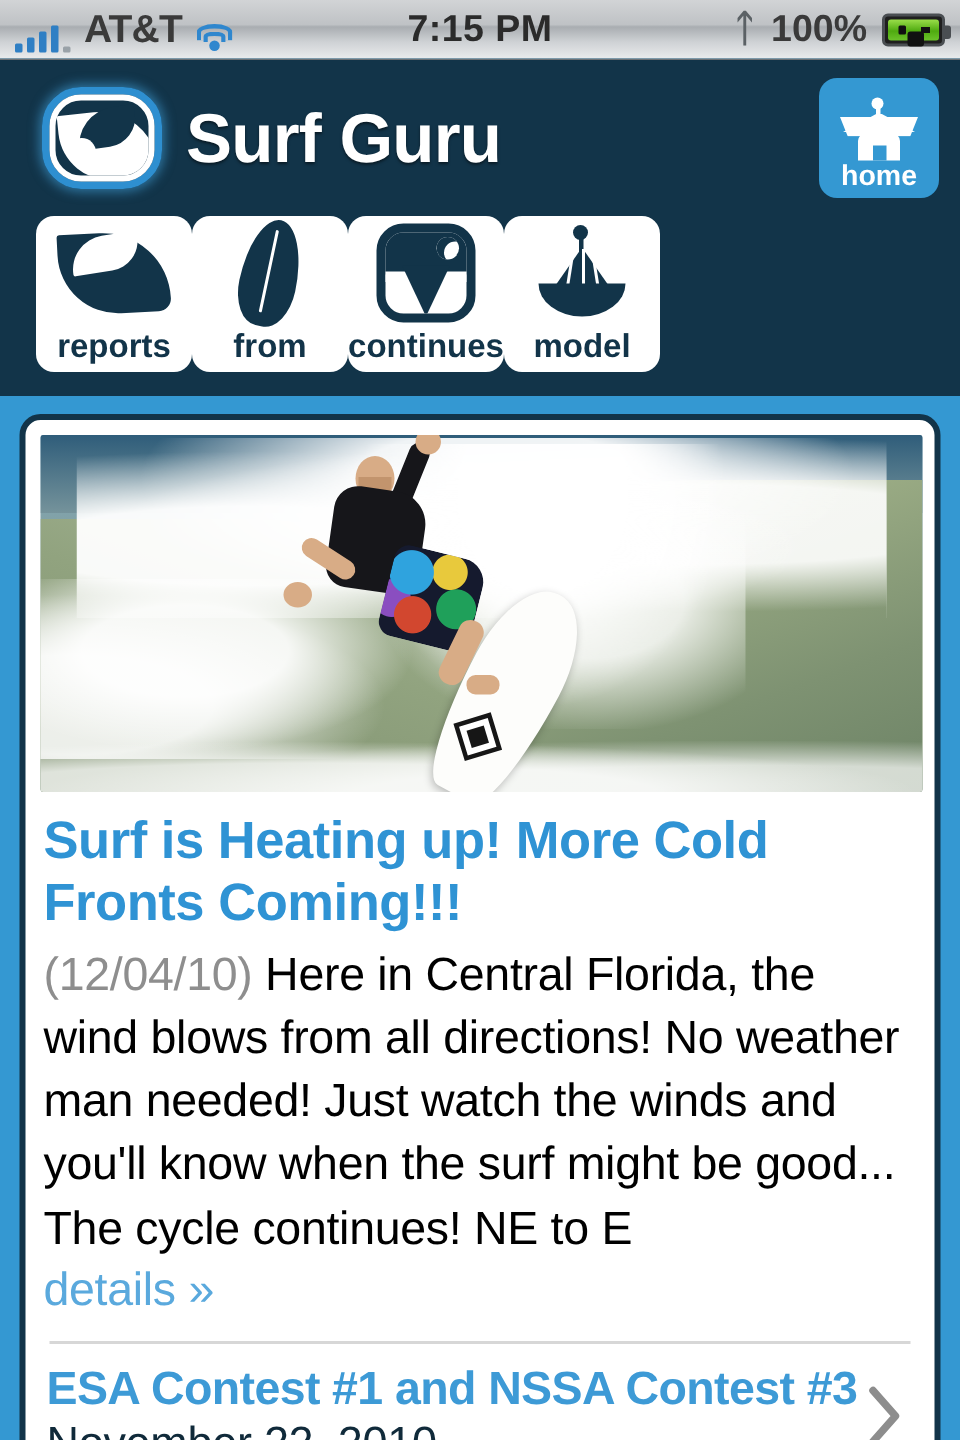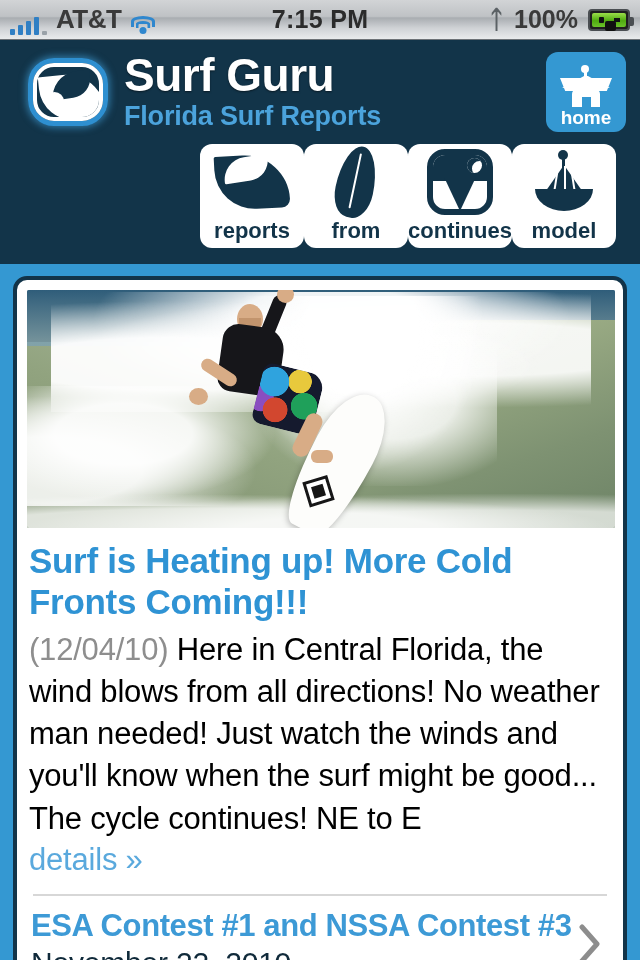--- a/index.html
+++ b/index.html
@@ -69,21 +69,21 @@
   .hut .roof{ position:absolute; left:0; top:11px; width:52px; height:13px; background:#fff;
      clip-path:polygon(0 0,100% 0,90% 100%,10% 100%); }
   .hut .roof2{ position:absolute; left:2px; top:9px; width:48px;height:12px;background:#fff;
      clip-path:polygon(46% 0,54% 0,100% 100%,0 100%); }
   .hut .base{ position:absolute; left:12px; top:22px; width:28px; height:18px; background:#fff;
      border-radius:5px 5px 0 0;}
   .hut .door{ position:absolute; left:22px; top:30px; width:9px;height:10px;background:#3498d2;}
   .homelbl{ font-size:19px; font-weight:bold; color:#ffffff; line-height:1; margin-top:1px;}
 
   
-  .navrow{ display:flex; justify-content:flex-end; padding:6px 24px 16px 24px; }
+  .navrow{ display:flex; justify-content:flex-start; padding:6px 24px 16px 24px; }
   .tile{ width:104px; height:104px; background:#ffffff; border-radius:12px;
      display:flex; flex-direction:column; align-items:center; justify-content:flex-end;
      padding-bottom:6px; cursor:pointer; }
   .tile .glyph{ flex:1; width:100%; display:flex; align-items:center; justify-content:center; }
   .tile .lbl{ font-size:22px; font-weight:bold; color:#123449; line-height:1; }
   .ic-wave{ width:74px;height:54px; position:relative; }
   .ic-wave .w{ position:absolute; inset:0; background:#123449;
      border-radius:2px 54px 10px 48px; transform:rotate(-3deg); }
   .ic-wave .hole{ position:absolute; left:8px; top:2px; width:46px;height:24px;background:#fff;
      border-radius:34px 6px 30px 2px; transform:rotate(-9deg); }
@@ -228,21 +228,20 @@
     <div class="logo">
       <span class="ring"></span>
       <span class="inner">
         <span class="curl"></span>
         <span class="cut"></span>
         <span class="dot"></span>
       </span>
     </div>
     <div class="titles">
       <div class="apptitle">Surf Guru</div>
-      <div class="appsub">Florida Surf Reports</div>
     </div>
     <div class="homebtn">
       <span class="hut">
         <span class="knob"></span>
           <span class="mast"></span>
         <span class="roof2"></span>
           <span class="roof"></span>
         <span class="base"></span>
           <span class="door"></span>
       </span>

